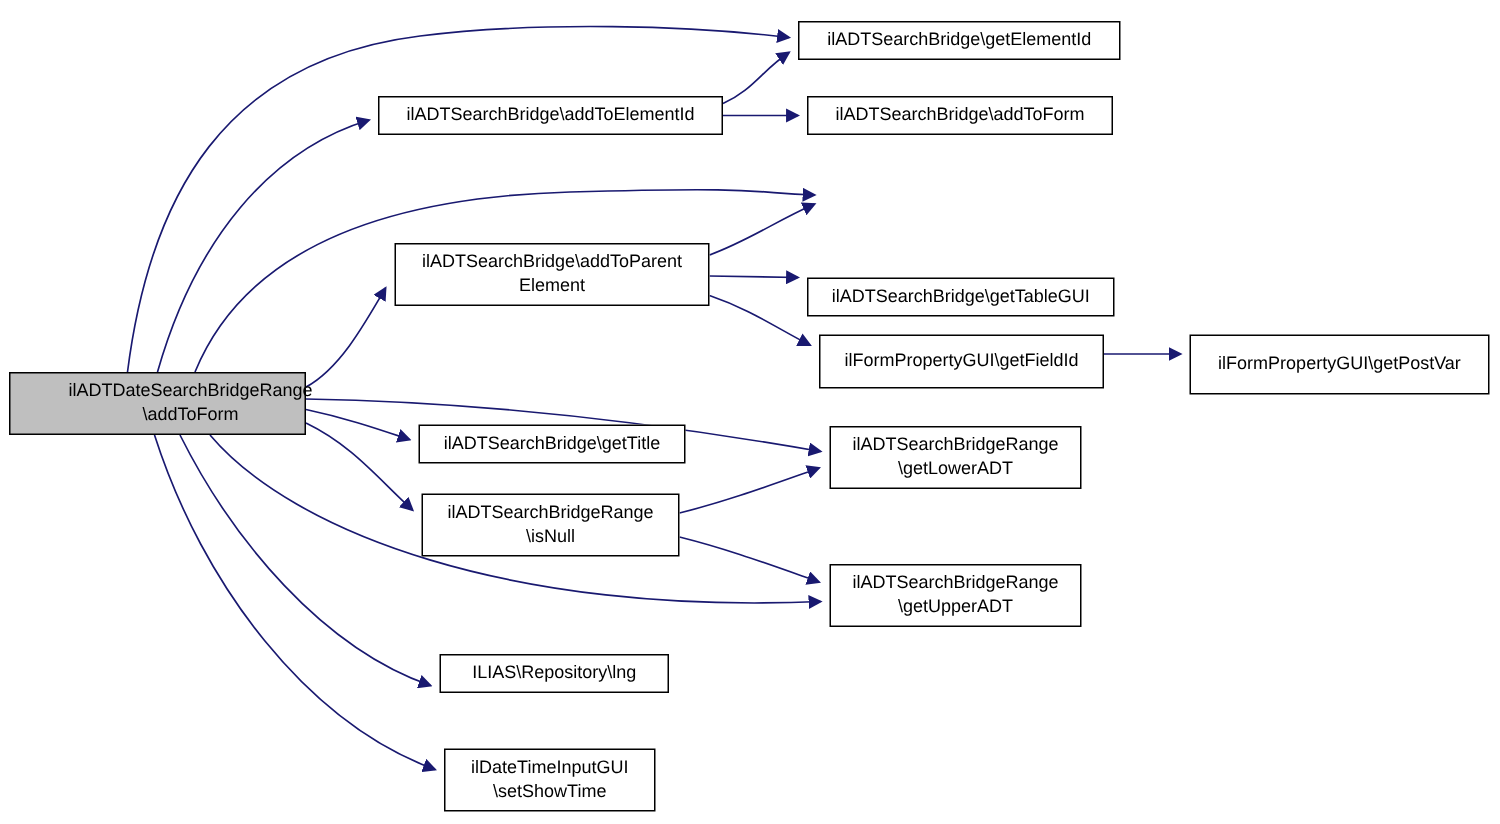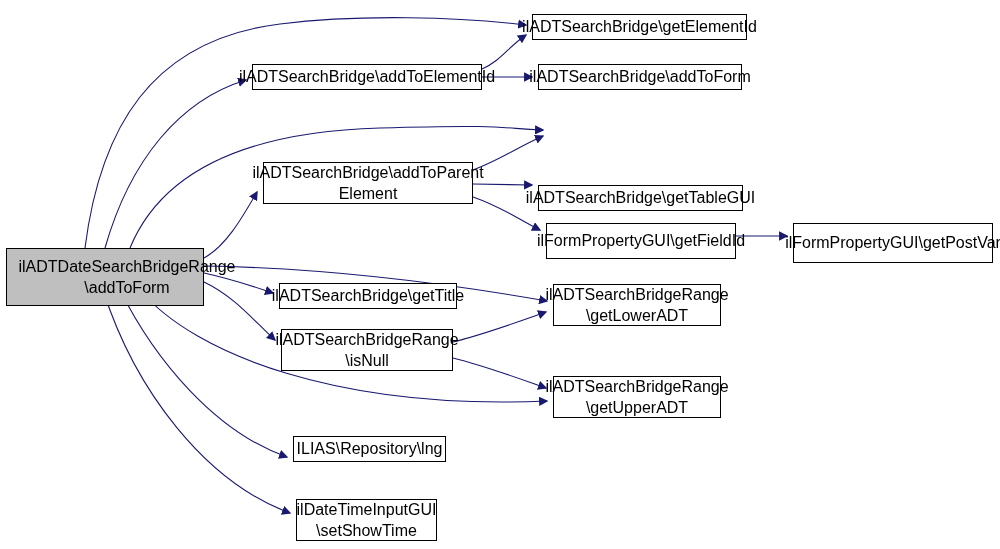--- a/index.html
+++ b/index.html
@@ -17,21 +17,21 @@
     stroke: var(--edge-color, #191970);
     stroke-width: 1.1;
   }
   #arrowhead path { fill: var(--edge-color, #191970); }
   .node {
     position: absolute;
     box-sizing: border-box;
     border: 1px solid var(--node-border, #000000);
     background: var(--node-fill, #ffffff);
     color: #000000;
-    font-size: 16px;
+    font-size: 12px;
     line-height: 1.32;
     display: flex;
     align-items: center;
     justify-content: center;
     text-align: center;
     white-space: pre-line;
     padding: 2px 4px;
     cursor: pointer;
   }
   .node.highlight {
@@ -63,21 +63,21 @@
     <path class="edge" d="M 482 69 C 502 60 508 47 526 35" marker-end="url(#arrowhead)"></path>
     <path class="edge" d="M 482 77 L 532 77" marker-end="url(#arrowhead)"></path>
     <path class="edge" d="M 473 170 C 500 160 516 148 543 136" marker-end="url(#arrowhead)"></path>
     <path class="edge" d="M 473 184 L 532 185" marker-end="url(#arrowhead)"></path>
     <path class="edge" d="M 473 197 C 502 207 518 219 540 230" marker-end="url(#arrowhead)"></path>
     <path class="edge" d="M 736 236 L 787 236" marker-end="url(#arrowhead)"></path>
     <path class="edge" d="M 453 342 C 485 334 512 324 546 312" marker-end="url(#arrowhead)"></path>
     <path class="edge" d="M 453 358 C 485 366 512 376 546 388" marker-end="url(#arrowhead)"></path>
   </svg>
 
-  <div class="node highlight" style="left:6px; top:248px; width:198px; height:58px;padding-left:48px;">ilADTDateSearchBridgeRange
+  <div class="node highlight" style="left:6px; top:248px; width:198px; height:42px;padding-left:48px;">ilADTDateSearchBridgeRange
 \addToForm</div>
 
   <div class="node" style="left:252px; top:64px; width:230px; height:26px;">ilADTSearchBridge\addToElementId</div>
 
   <div class="node" style="left:532px; top:14px; width:215px; height:26px;">ilADTSearchBridge\getElementId</div>
 
   <div class="node" style="left:538px; top:64px; width:204px; height:26px;">ilADTSearchBridge\addToForm</div>
 
 
   <div class="node" style="left:263px; top:162px; width:210px; height:42px;">ilADTSearchBridge\addToParent

